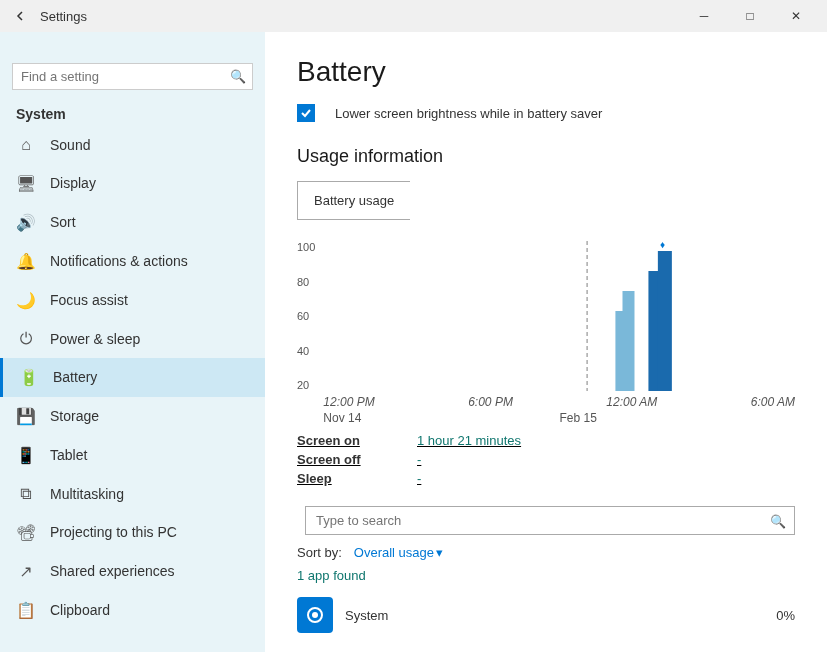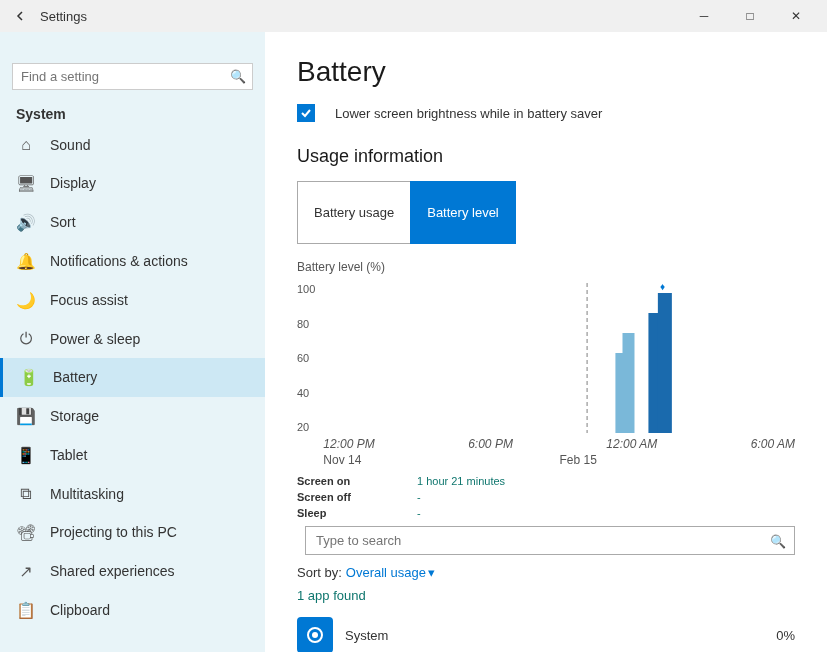--- a/index.html
+++ b/index.html
@@ -21,34 +21,34 @@
     .sidebar-item.active { background: #cde8f4; border-left: 3px solid #0078d4; }
     .sidebar-item .icon { font-size: 16px; width: 20px; text-align: center; color: #555; }
     .content { flex: 1; background: white; padding: 24px 32px; overflow-y: auto; }
     .page-title { font-size: 28px; font-weight: 300; color: #1a1a1a; margin-bottom: 16px; }
     .checkbox-row { display: flex; align-items: center; gap: 20px; margin-bottom: 24px; }
     .checkbox-box { width: 18px; height: 18px; background: #0078d4; display: flex; align-items: center; justify-content: center; }
     .checkbox-box svg { color: white; }
     .checkbox-label { font-size: 13px; color: #333; }
     .section-title { font-size: 18px; font-weight: 400; color: #1a1a1a; margin-bottom: 14px; }
     .tab-group { display: flex; margin-bottom: 16px; }
-    .tab-btn { padding: 23px 16px; border: 1px solid #aaa; font-size: 13px; cursor: pointer; background: white; color: #333; }
+    .tab-btn { padding: 11px 16px; border: 1px solid #aaa; font-size: 13px; cursor: pointer; background: white; color: #333; }
     .tab-btn.active { background: #0078d4; color: white; border-color: #0078d4; }
     .tab-btn:first-child { border-right: none; }
     .chart-label-y { font-size: 12px; color: #555; margin-bottom: 4px; }
     .y-axis { display: flex; flex-direction: column-reverse; justify-content: space-between; padding-right: 8px; height: 150px; margin-top: 5px; }
     .y-tick { font-size: 11px; color: #555; }
     .chart-body { position: relative; flex: 1; height: 150px; margin-top: 5px; overflow: hidden; }
-    .info-grid { display: grid; grid-template-columns: 120px auto; row-gap: 4px; font-size: 11px; margin-bottom: 7px; }
+    .info-grid { display: grid; grid-template-columns: 120px auto; row-gap: 4px; font-size: 13px; margin-bottom: 20px; text-decoration: underline; }
     .info-label { font-weight: 700; color: #333; }
     .info-value { color: #0f766e; }
     .search-box-wrapper { position: relative; margin-bottom: 10px; padding-left: 8px; }
     .search-box { width: 100%; padding: 6px 28px 6px 10px; border: 1px solid #aaa; font-size: 13px; outline: none; }
     .search-icon-inner { position: absolute; right: 8px; top: 50%; transform: translateY(-50%); color: #555; font-size: 13px; }
-    .sort-row { font-size: 13px; color: #333; margin-bottom: 8px; display: flex; align-items: center; gap: 4px; }
+    .sort-row { font-size: 13px; color: #333; margin-bottom: 8px; display: flex; align-items: center; gap: 12px; }
     .sort-link { color: #0078d4; cursor: pointer; display: flex; align-items: center; gap: 2px; }
     .apps-count { font-size: 13px; color: #0f766e; margin-bottom: 8px; }
     .app-row { display: flex; align-items: center; gap: 12px; padding: 6px 0; }
     .app-icon { width: 36px; height: 36px; background: #0078d4; border-radius: 4px; display: flex; align-items: center; justify-content: center; }
     .app-icon svg { color: white; }
     .app-name { flex: 1; font-size: 13px; color: #333; }
     .app-usage { font-size: 13px; color: #333; }
   </style>
 </head>
 <body>
@@ -142,24 +142,22 @@
           <polyline points="2,6 5,9 10,3" stroke="white" stroke-width="2" fill="none"></polyline>
         </svg>
       </div>
       <span class="checkbox-label">Lower screen brightness while in battery saver</span>
     </div>
 
     <div class="section-title">Usage information</div>
 
     <div class="tab-group">
       <button class="tab-btn">Battery usage</button>
-      <button class="tab-btn active">Battery level</button>
-    </div>
-
-    <div class="chart-label-y">Battery level (%)</div>
+    </div>
+
 
     <div style="display:flex; align-items: flex-start;">
       <div class="y-axis">
         <div class="y-tick">20</div>
         <div class="y-tick">40</div>
         <div class="y-tick">60</div>
         <div class="y-tick">80</div>
         <div class="y-tick">100</div>
       </div>
 

